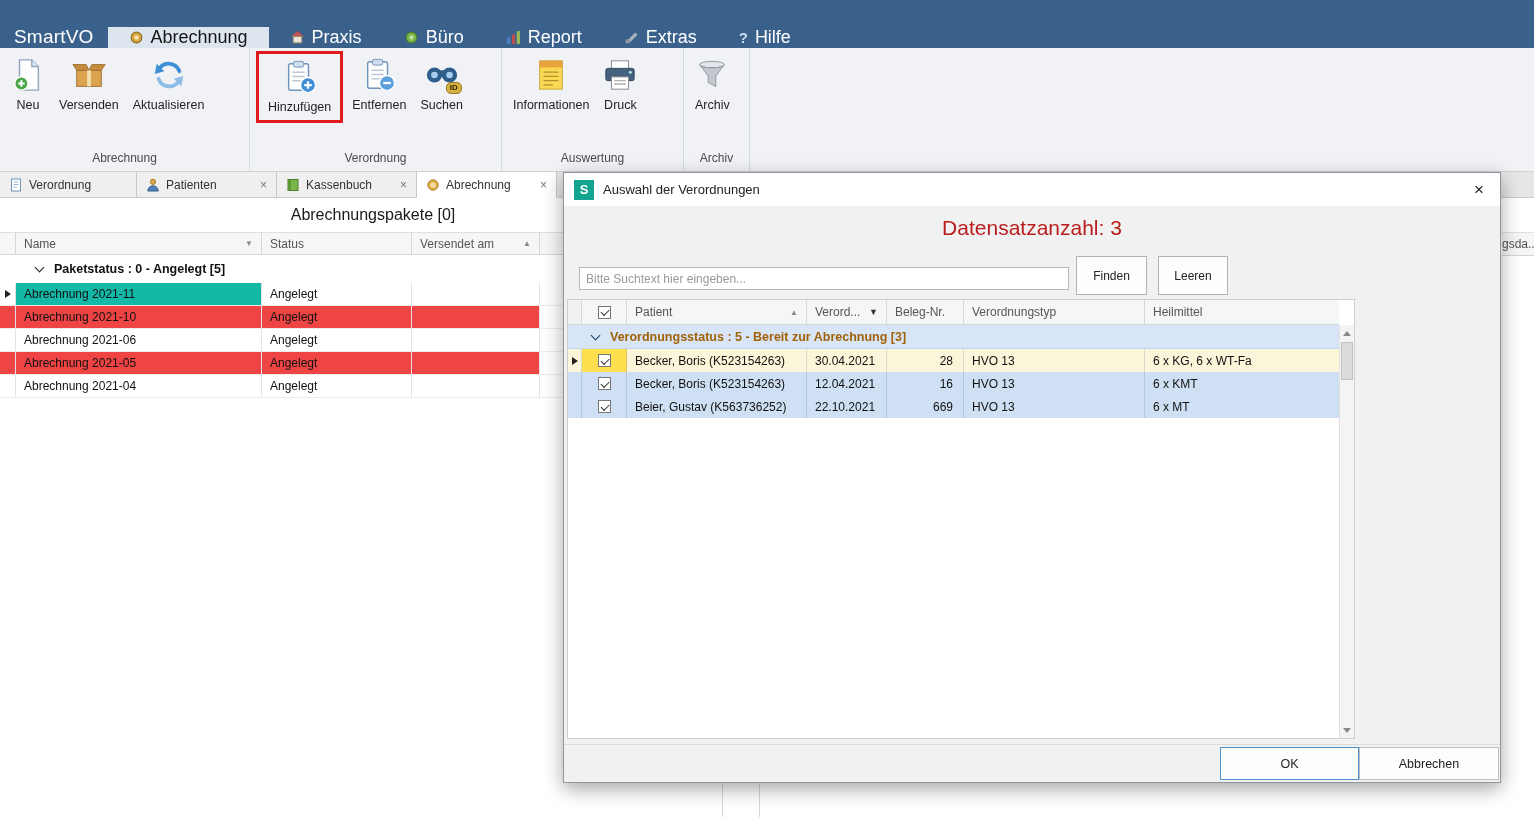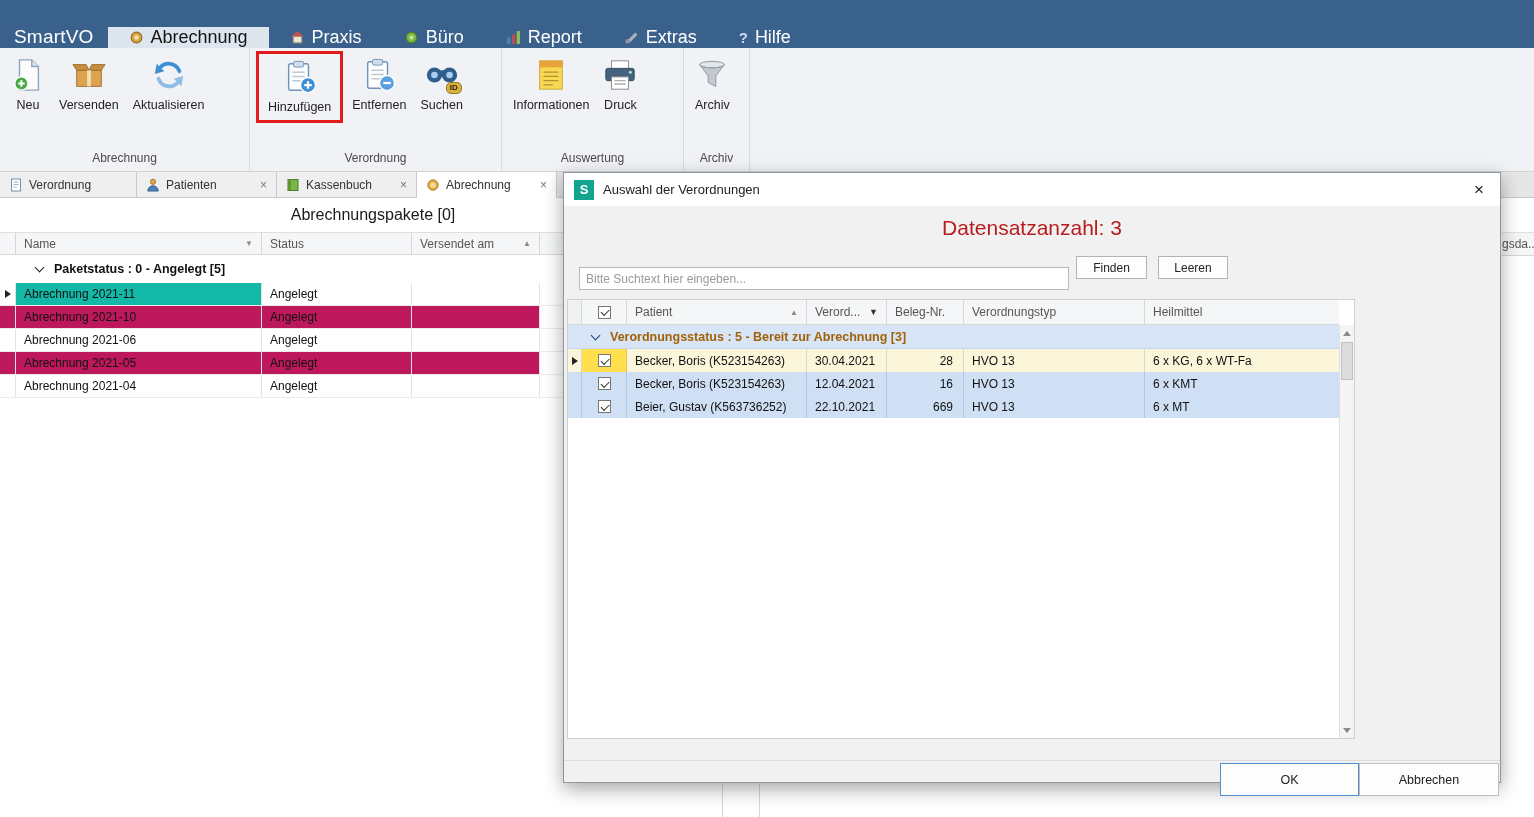--- a/index.html
+++ b/index.html
@@ -69,21 +69,21 @@
   .chev { display:inline-block; width:7px; height:7px; border-right:1.8px solid #222;
     border-bottom:1.8px solid #222; transform:rotate(45deg); margin-right:11px; margin-bottom:3px; }
   .chev.blue { border-color:#1d3e6d; }
   .grow { display:flex; height:23px; border-bottom:1px solid #ececec; cursor:pointer; }
   .gc { display:flex; align-items:center; padding:0 8px; border-right:1px solid #e2e2e2;
     font-size:12px; color:#111; overflow:hidden; white-space:nowrap; }
   .gc.gutter { width:16px; padding:0; justify-content:center; }
   .gc.name { width:246px; }
   .gc.status { width:150px; }
   .gc.versendet { width:128px; }
-  .grow.alt .gc { background:#be185d; }
+  .grow.alt .gc { background:#ef4444; }
   .gc.sel-y { background:#14b8a6; }
   .row-arrow { width:0; height:0; border-left:6px solid #222;
     border-top:4.5px solid transparent; border-bottom:4.5px solid transparent; }
 
   .right-frag { position:absolute; left:1502px; top:232px; width:32px; height:24px;
     background:#f5f6f7; border-top:1px solid #e0e0e0; border-bottom:1px solid #d6d6d6;
     font-size:12px; color:#555; line-height:23px; overflow:hidden; }
   .uline { position:absolute; top:784px; width:1px; height:33px; background:#d8d8d8; }
   .uline.l1 { left:722px; } .uline.l2 { left:759px; }
 
@@ -95,21 +95,21 @@
   .s-icon { width:20px; height:20px; background:#13a38e; color:#fff; font-weight:bold;
     display:inline-flex; align-items:center; justify-content:center; font-size:13px; }
   .dlg-title-text { font-size:13px; color:#222; }
   .dlg-close { margin-left:auto; width:34px; height:100%; display:flex; align-items:center;
     justify-content:center; font-size:17px; color:#222; cursor:pointer; }
   .dlg-count { margin-top:10px; text-align:center; font-size:21px; color:#b91c1c; }
   .dlg-search { position:absolute; left:15px; top:83px; width:490px; height:23px;
     border:1px solid #b9b9b9; background:#fff; font-family:"Liberation Sans",sans-serif;
     font-size:12px; padding:4px 6px; color:#222;margin-top:11px; }
   .dlg-search::placeholder { color:#9a9a9a; }
-  .dlg-find, .dlg-clear { position:absolute; top:83px; height:23px; background:#fdfdfd;
+  .dlg-find, .dlg-clear { position:absolute; top:83px; height:39px; background:#fdfdfd;
     border:1px solid #b3b3b3; font-family:"Liberation Sans",sans-serif; font-size:12px;
     color:#222; cursor:pointer; }
   .dlg-find { left:512px; width:71px; }
   .dlg-clear { left:594px; width:70px; }
 
   .dlg-tablewrap { position:absolute; left:3px; top:126px; width:788px; bottom:43px;
     background:#fff; border:1px solid #cfcfcf; }
   .dtable { margin-right:15px; }
   .dhead { display:flex; height:25px; background:#f5f6f7; border-bottom:1px solid #d6d6d6; }
   .dh { display:flex; align-items:center; justify-content:space-between; padding:0 8px;
@@ -152,21 +152,21 @@
   .sb-btn { position:absolute; left:0; width:14px; height:16px; display:flex;
     align-items:center; justify-content:center; cursor:pointer; }
   .sb-btn.up { top:0; } .sb-btn.down { bottom:0; }
   .tri-up { width:0; height:0; border-left:4px solid transparent; border-right:4px solid transparent;
     border-bottom:5px solid #8a8a8a; }
   .tri-down { width:0; height:0; border-left:4px solid transparent; border-right:4px solid transparent;
     border-top:5px solid #8a8a8a; }
   .sb-thumb { position:absolute; left:1px; top:17px; width:12px; height:38px;
     background:#dcdcdc; border:1px solid #c0c0c0; cursor:grab; }
 
-  .dlg-bottom { position:absolute; left:0; right:0; bottom:0; height:22px;
+  .dlg-bottom { position:absolute; left:0; right:0; bottom:0; height:38px;
     background:#f1f1f1; border-top:1px solid #dcdcdc; }
   .btn-ok, .btn-cancel { position:absolute; top:2px; height:33px; background:#fdfdfd;
     font-family:"Liberation Sans",sans-serif; font-size:12.5px; color:#222; cursor:pointer; }
   .btn-ok { right:141px; width:139px; border:1px solid #4f8fd0; }
   .btn-cancel { right:1px; width:140px; border:1px solid #bfbfbf; }
 </style>
 </head>
 <body>
 
 <div class="screen">

